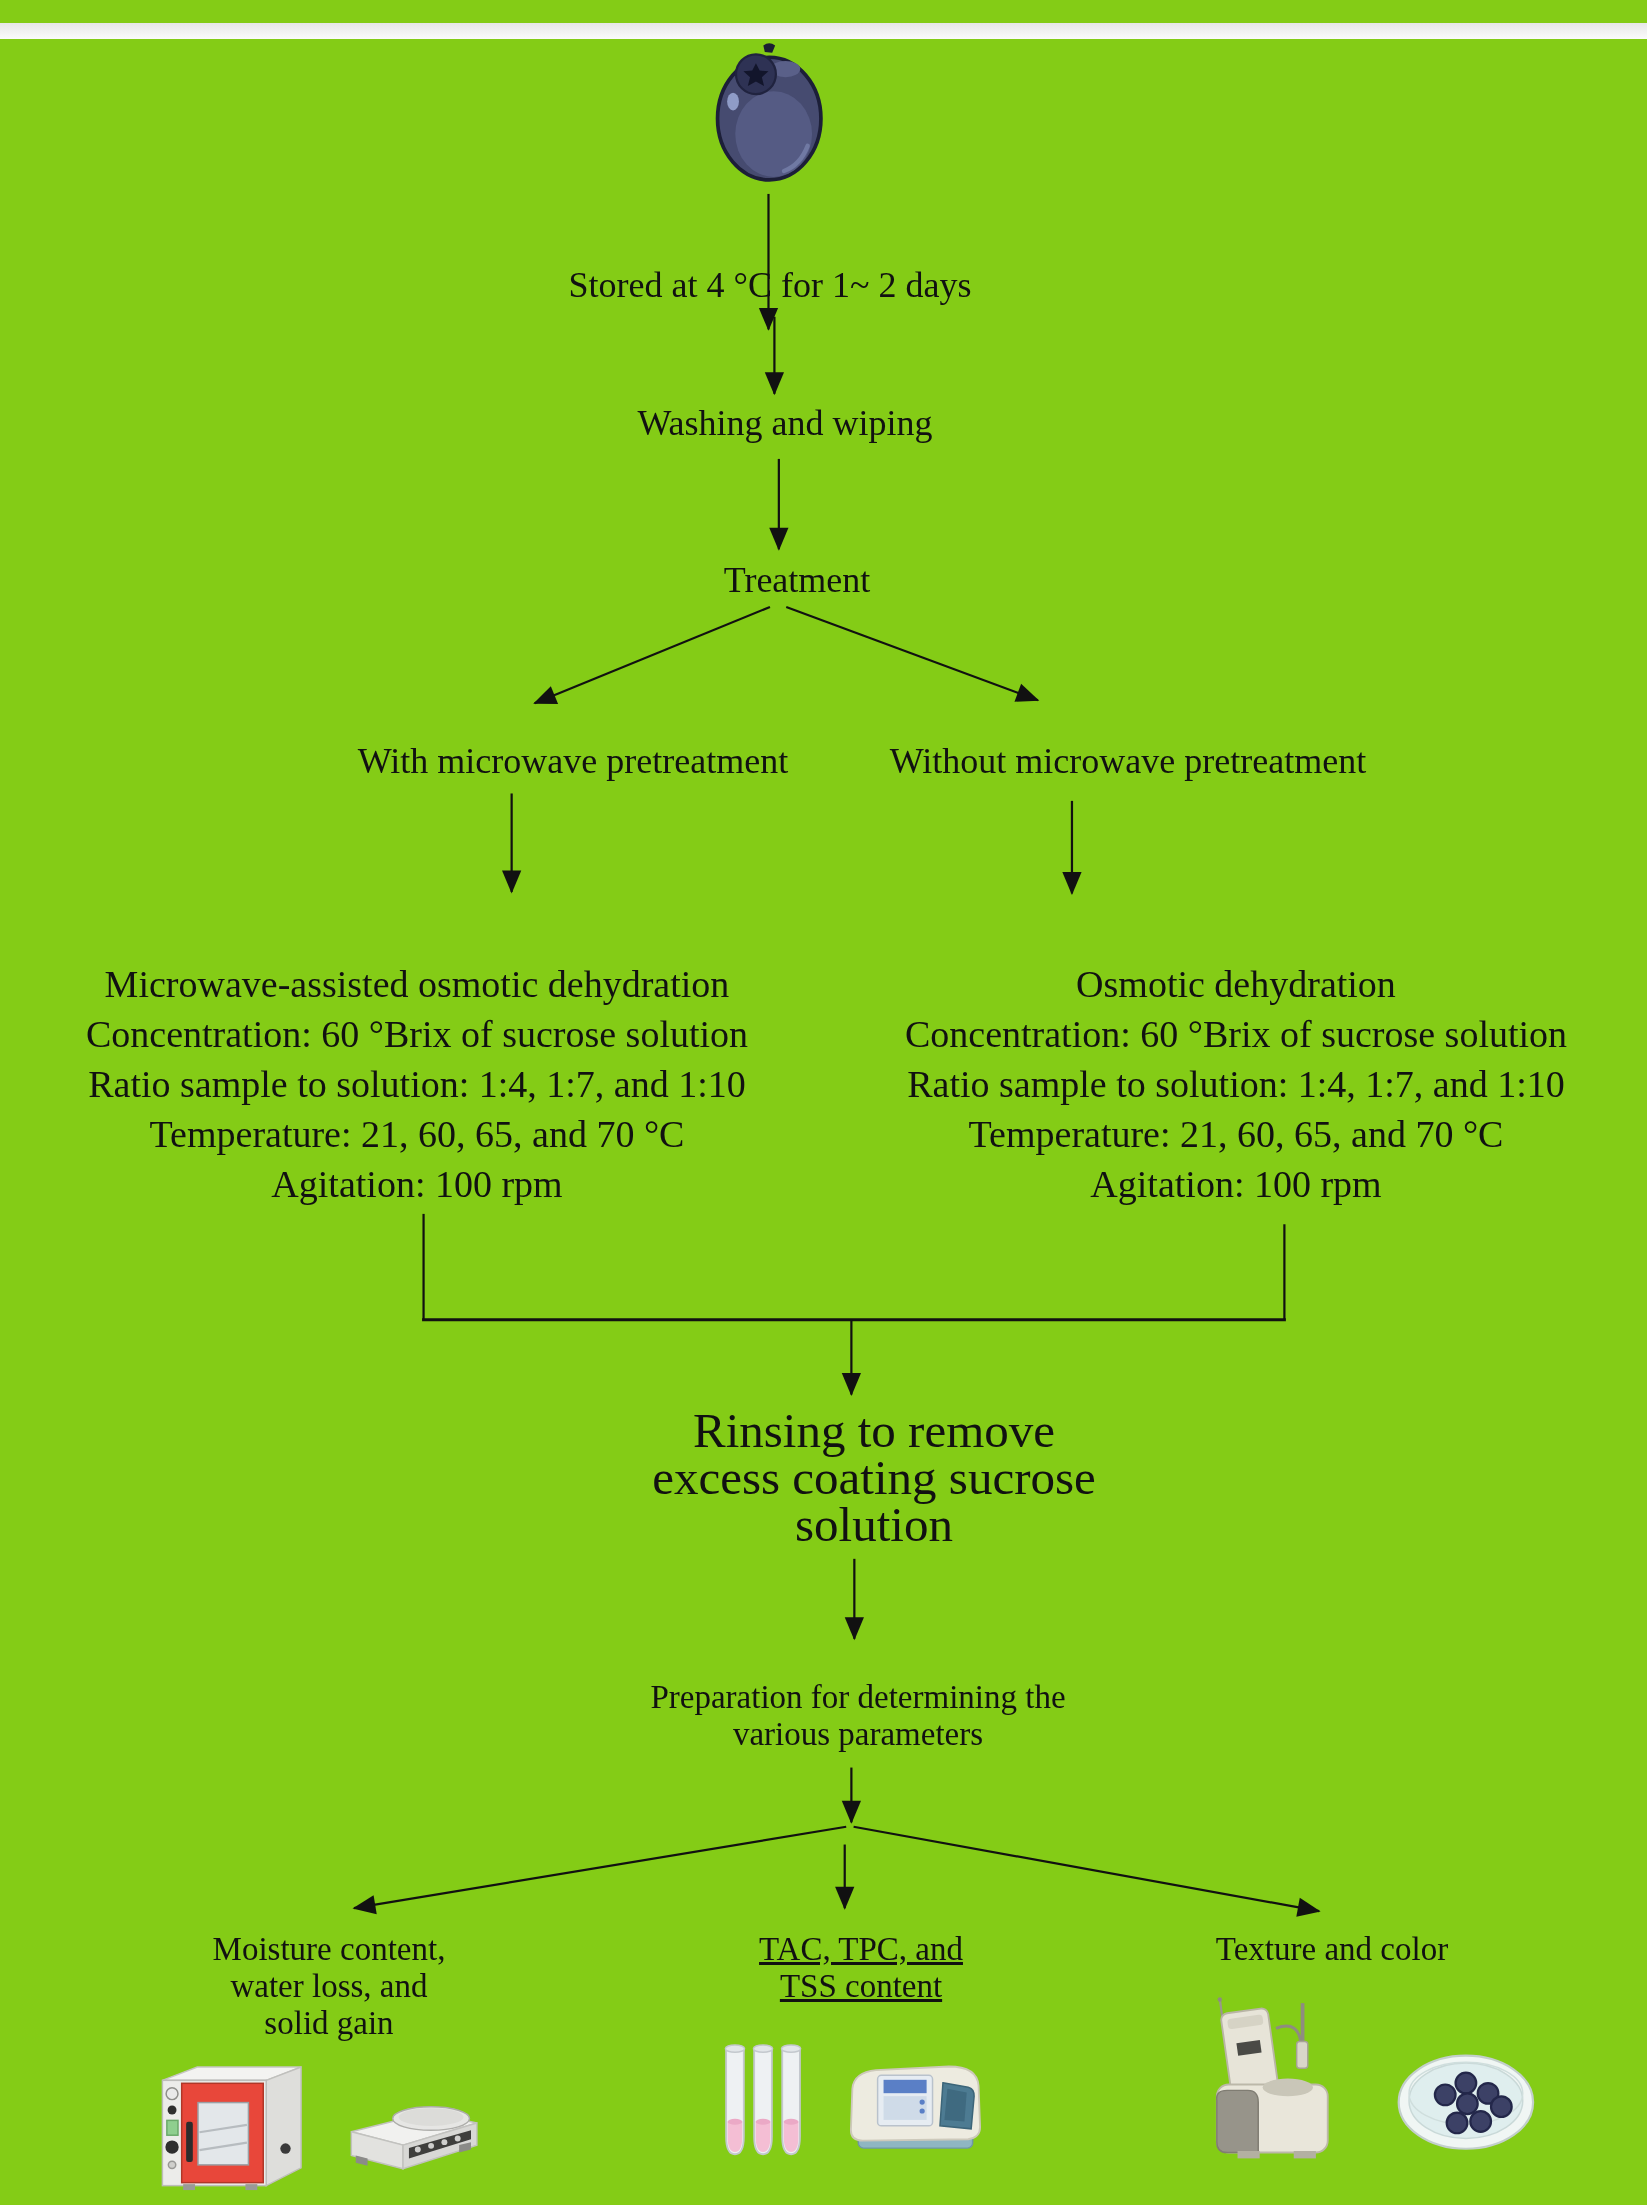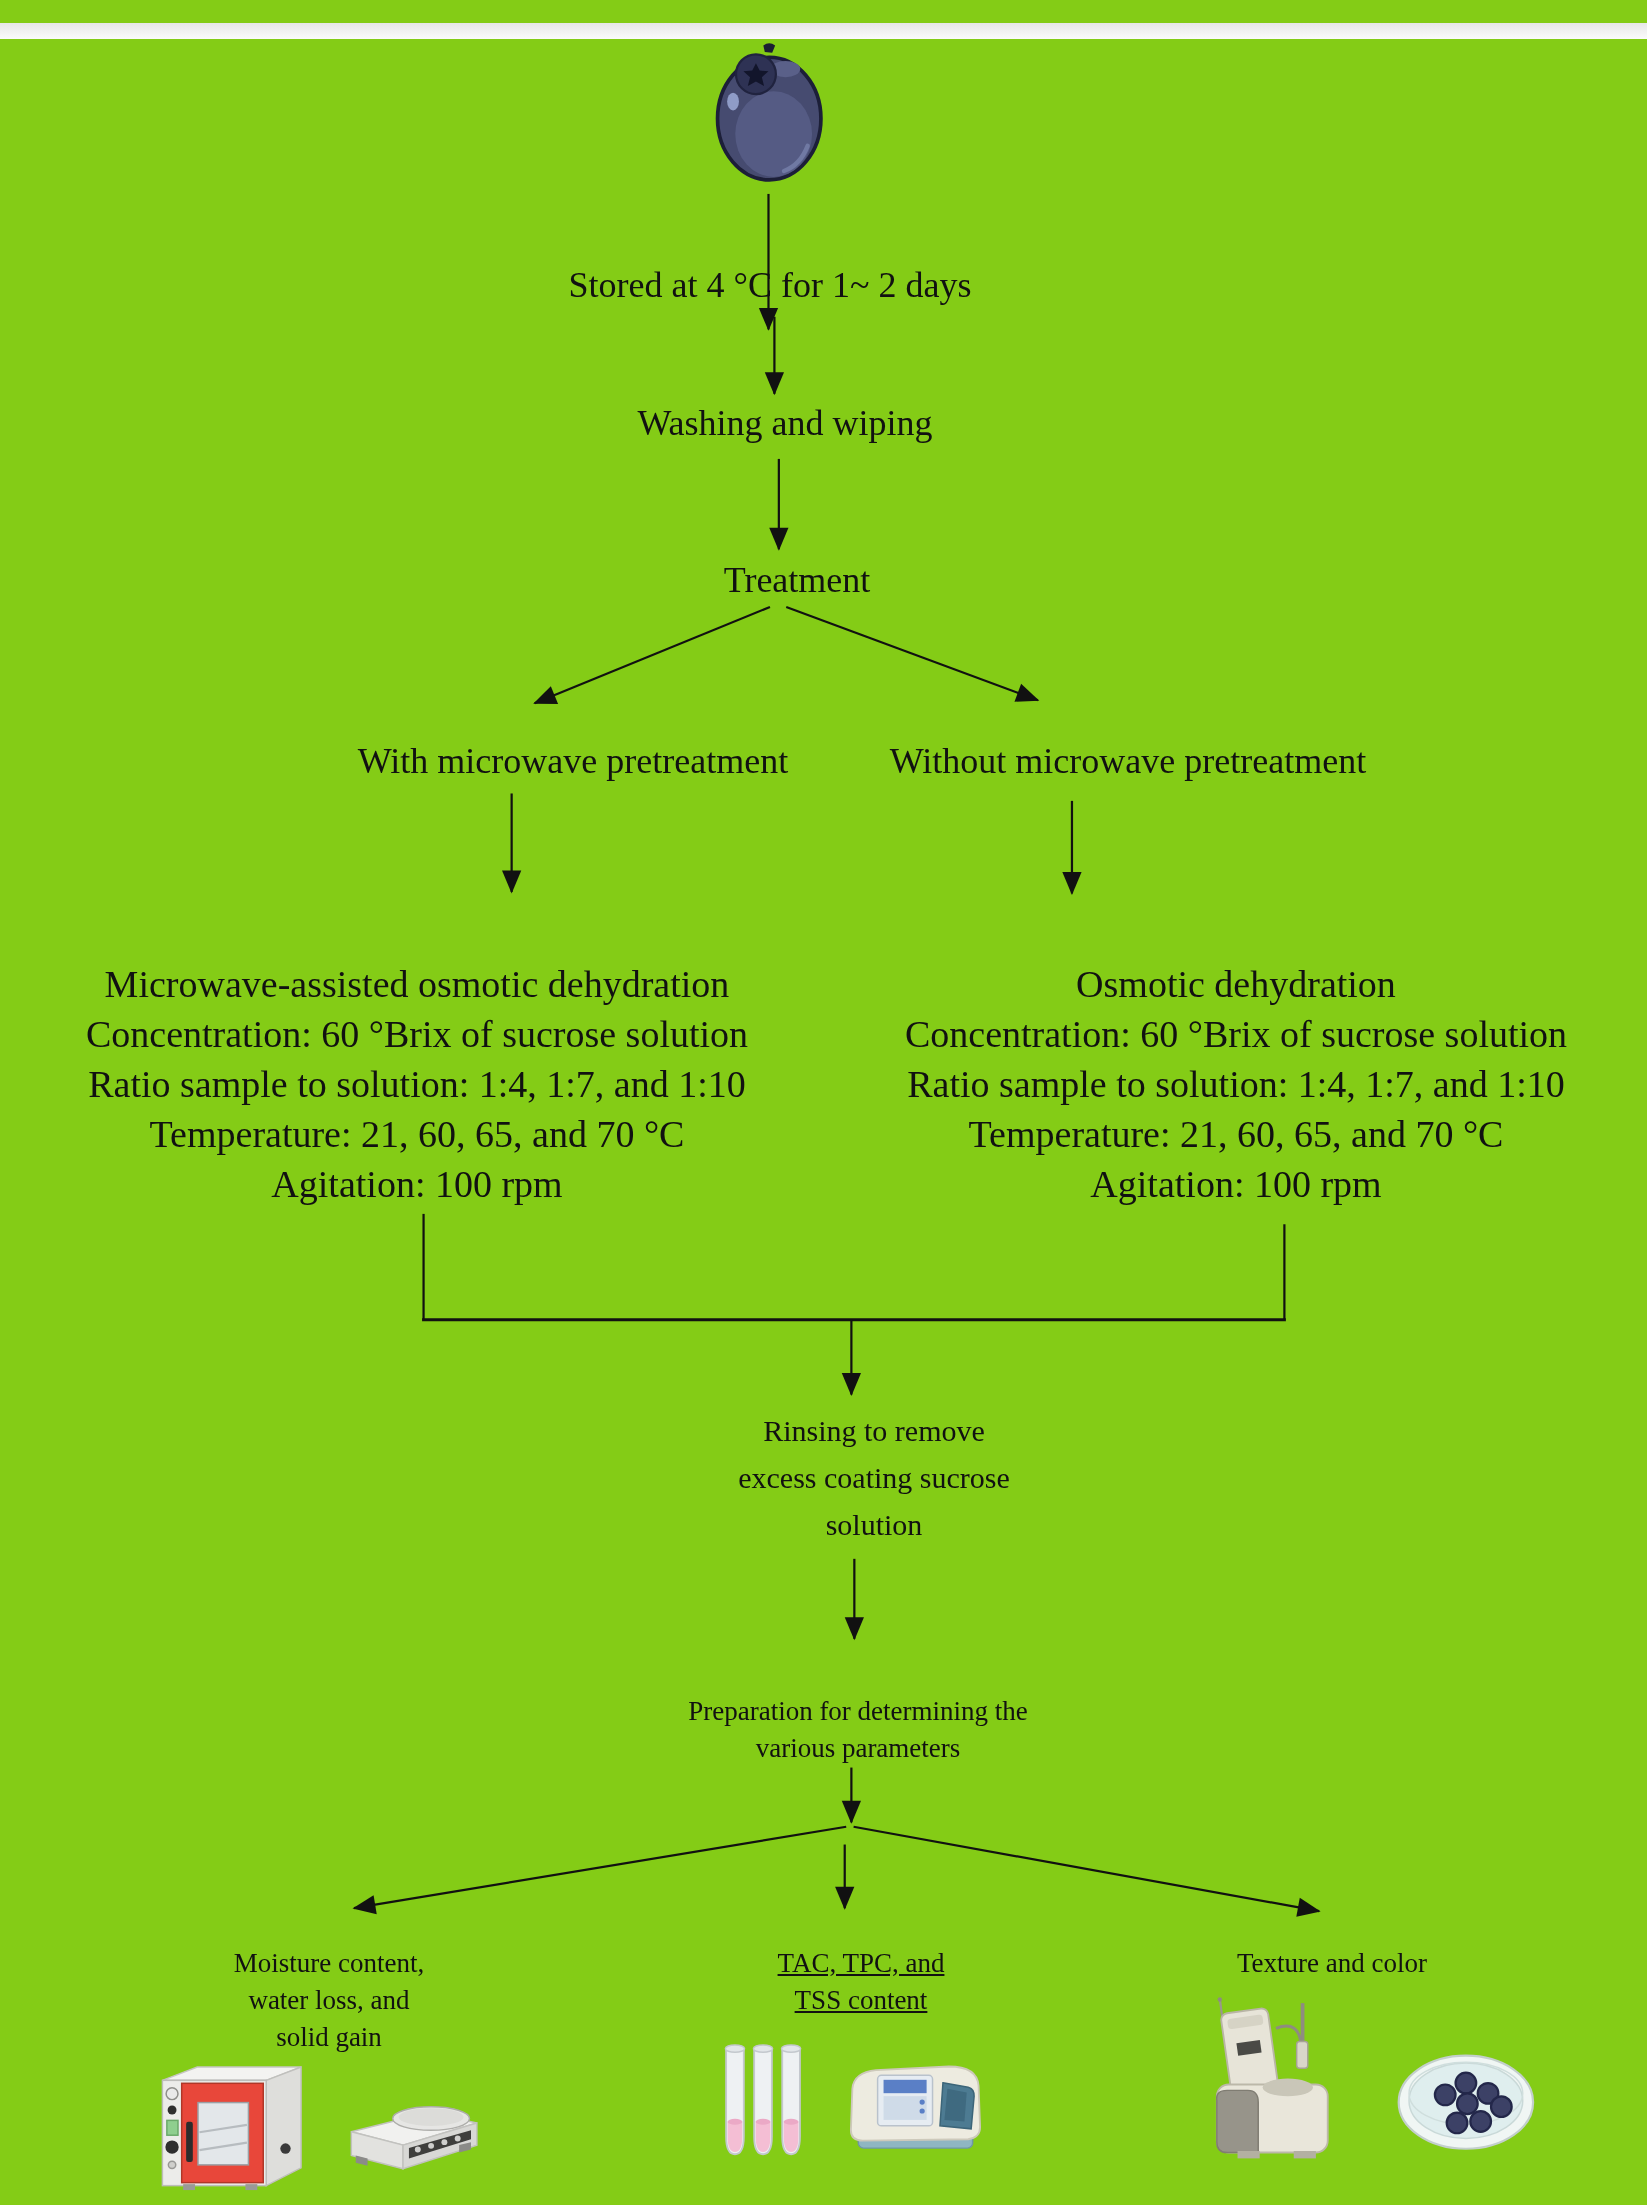--- a/index.html
+++ b/index.html
@@ -3,23 +3,23 @@
 <meta charset="utf-8">
 <style>
   html,body{margin:0;padding:0;background:#ffffff;}
   #canvas{position:relative;width:1648px;height:2205px;background:#84cc16;overflow:hidden;
           font-family:"Liberation Serif","DejaVu Serif",serif;color:#111;}
   .band{position:absolute;left:0;top:23px;width:1648px;height:16.3px;
         background:linear-gradient(#e7e7e7,#fbfbfb);}
   .layer{position:absolute;left:0;top:0;}
   .t{position:absolute;transform:translateX(-50%);text-align:center;white-space:nowrap;color:#111;}
   .fz49{font-size:36px;line-height:43px;}
-  .fz48{font-size:30px;line-height:47px;}
+  .fz48{font-size:49px;line-height:47px;}
   .fz45{font-size:38px;line-height:50px;}
-  .fz37{font-size:27px;line-height:37px;margin-top:14px;}
+  .fz37{font-size:33px;line-height:37px;}
   .icon{position:absolute;}
 </style>
 </head>
 <body>
 
 <div id="canvas">
 
   <div class="band"></div>
 
   <svg class="layer" width="1648" height="2205" viewBox="0 0 2226 2979">

